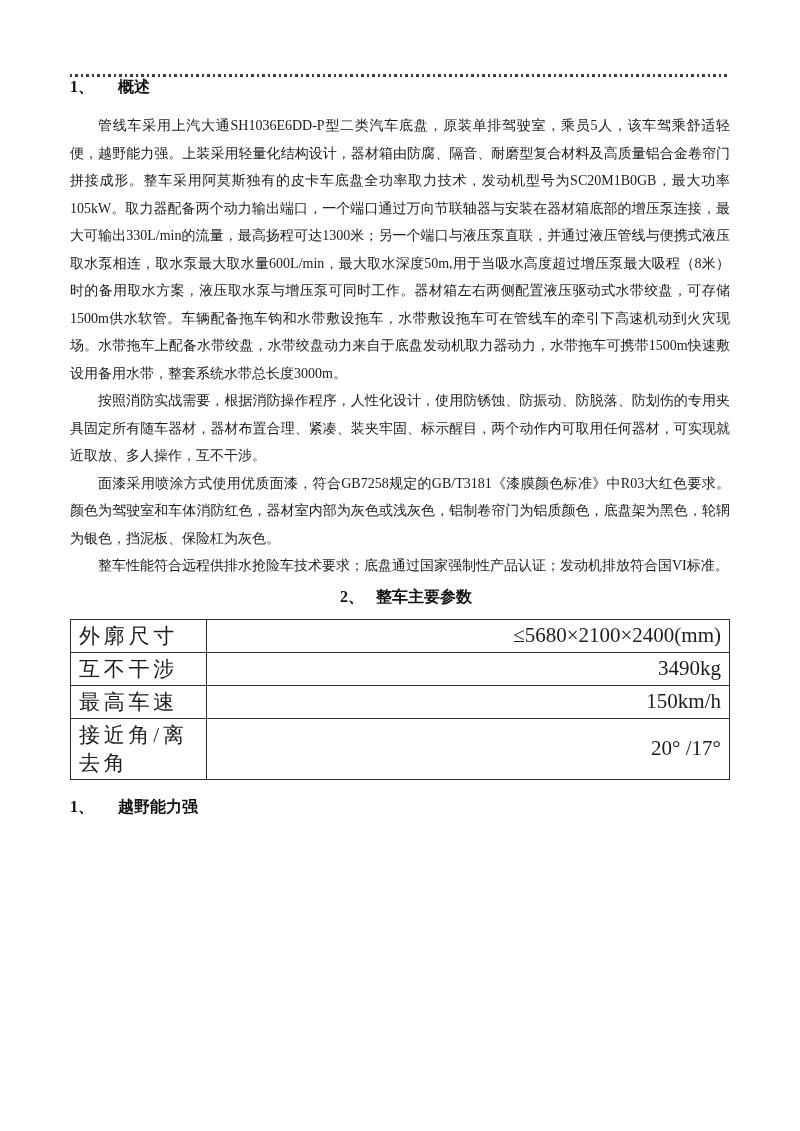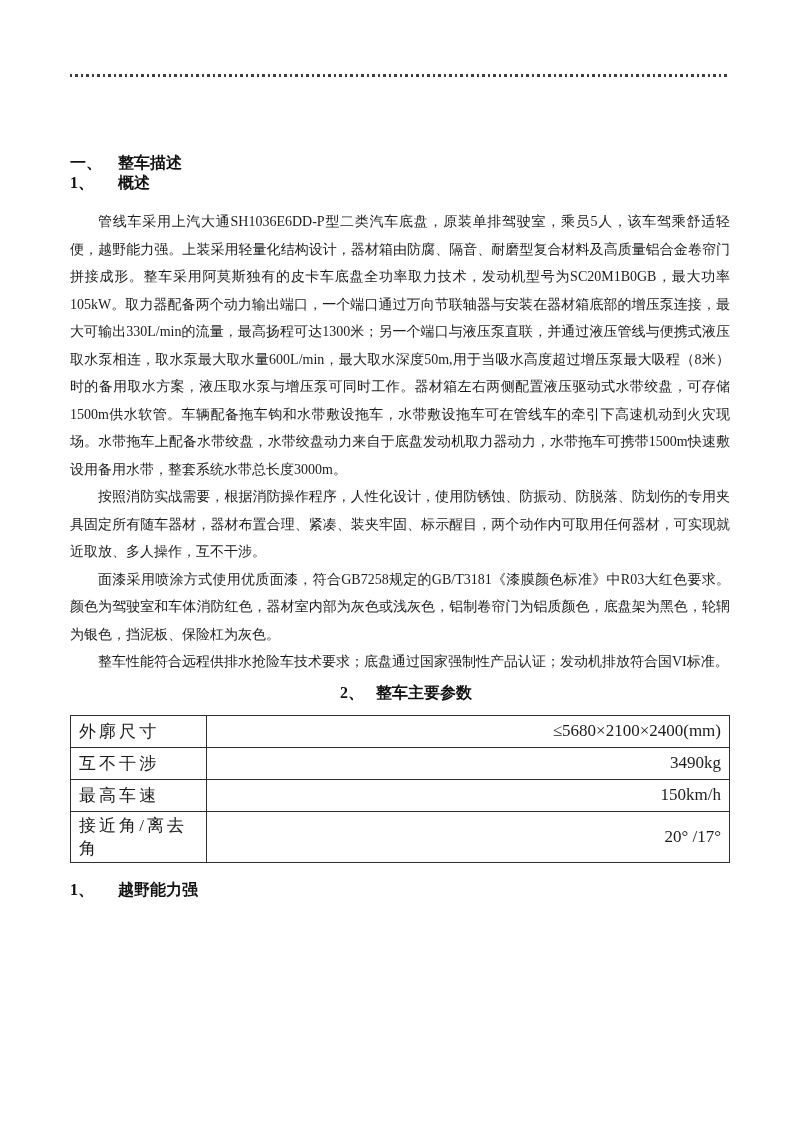--- a/index.html
+++ b/index.html
@@ -46,21 +46,21 @@
   }
   .body-text p {
     text-indent: 2em;
     text-align: justify;
   }
   .h-params { margin-top: 7px; text-align: center; }
   table.params {
     margin-top: 12px;
     width: 660px;
     border-collapse: collapse;
-    font-size: 17px;
+    font-size: 21px;
   }
   table.params td {
     border: 1px solid #2e2e2e;
     height: 32px;
     vertical-align: middle;
     padding: 2px 8px;
   }
   td.param-label {
     width: 136px;
     letter-spacing: 0.18em;
@@ -72,23 +72,20 @@
   .h-chassis { margin-top: 48px; }
   .h-chassis-params { margin-top: 17px; }
 </style>
 </head>
 <body>
 
 <div class="page">
 
   <div class="dotted-sep"></div>
 
-  <div class="heading h-level1">
-    <span class="num">一、</span><span>整车描述</span>
-  </div>
 
   <div class="heading h-overview">
     <span class="num">1、</span><span>概述</span>
   </div>
 
   <div class="body-text">
     <p>管线车采用上汽大通SH1036E6DD-P型二类汽车底盘，原装单排驾驶室，乘员5人，该车驾乘舒适轻便，越野能力强。上装采用轻量化结构设计，器材箱由防腐、隔音、耐磨型复合材料及高质量铝合金卷帘门拼接成形。整车采用阿莫斯独有的皮卡车底盘全功率取力技术，发动机型号为SC20M1B0GB，最大功率105kW。取力器配备两个动力输出端口，一个端口通过万向节联轴器与安装在器材箱底部的增压泵连接，最大可输出330L/min的流量，最高扬程可达1300米；另一个端口与液压泵直联，并通过液压管线与便携式液压取水泵相连，取水泵最大取水量600L/min，最大取水深度50m,用于当吸水高度超过增压泵最大吸程（8米）时的备用取水方案，液压取水泵与增压泵可同时工作。器材箱左右两侧配置液压驱动式水带绞盘，可存储1500m供水软管。车辆配备拖车钩和水带敷设拖车，水带敷设拖车可在管线车的牵引下高速机动到火灾现场。水带拖车上配备水带绞盘，水带绞盘动力来自于底盘发动机取力器动力，水带拖车可携带1500m快速敷设用备用水带，整套系统水带总长度3000m。</p>
     <p>按照消防实战需要，根据消防操作程序，人性化设计，使用防锈蚀、防振动、防脱落、防划伤的专用夹具固定所有随车器材，器材布置合理、紧凑、装夹牢固、标示醒目，两个动作内可取用任何器材，可实现就近取放、多人操作，互不干涉。</p>
     <p>面漆采用喷涂方式使用优质面漆，符合GB7258规定的GB/T3181《漆膜颜色标准》中R03大红色要求。颜色为驾驶室和车体消防红色，器材室内部为灰色或浅灰色，铝制卷帘门为铝质颜色，底盘架为黑色，轮辋为银色，挡泥板、保险杠为灰色。</p>
     <p>整车性能符合远程供排水抢险车技术要求；底盘通过国家强制性产品认证；发动机排放符合国VI标准。</p>

